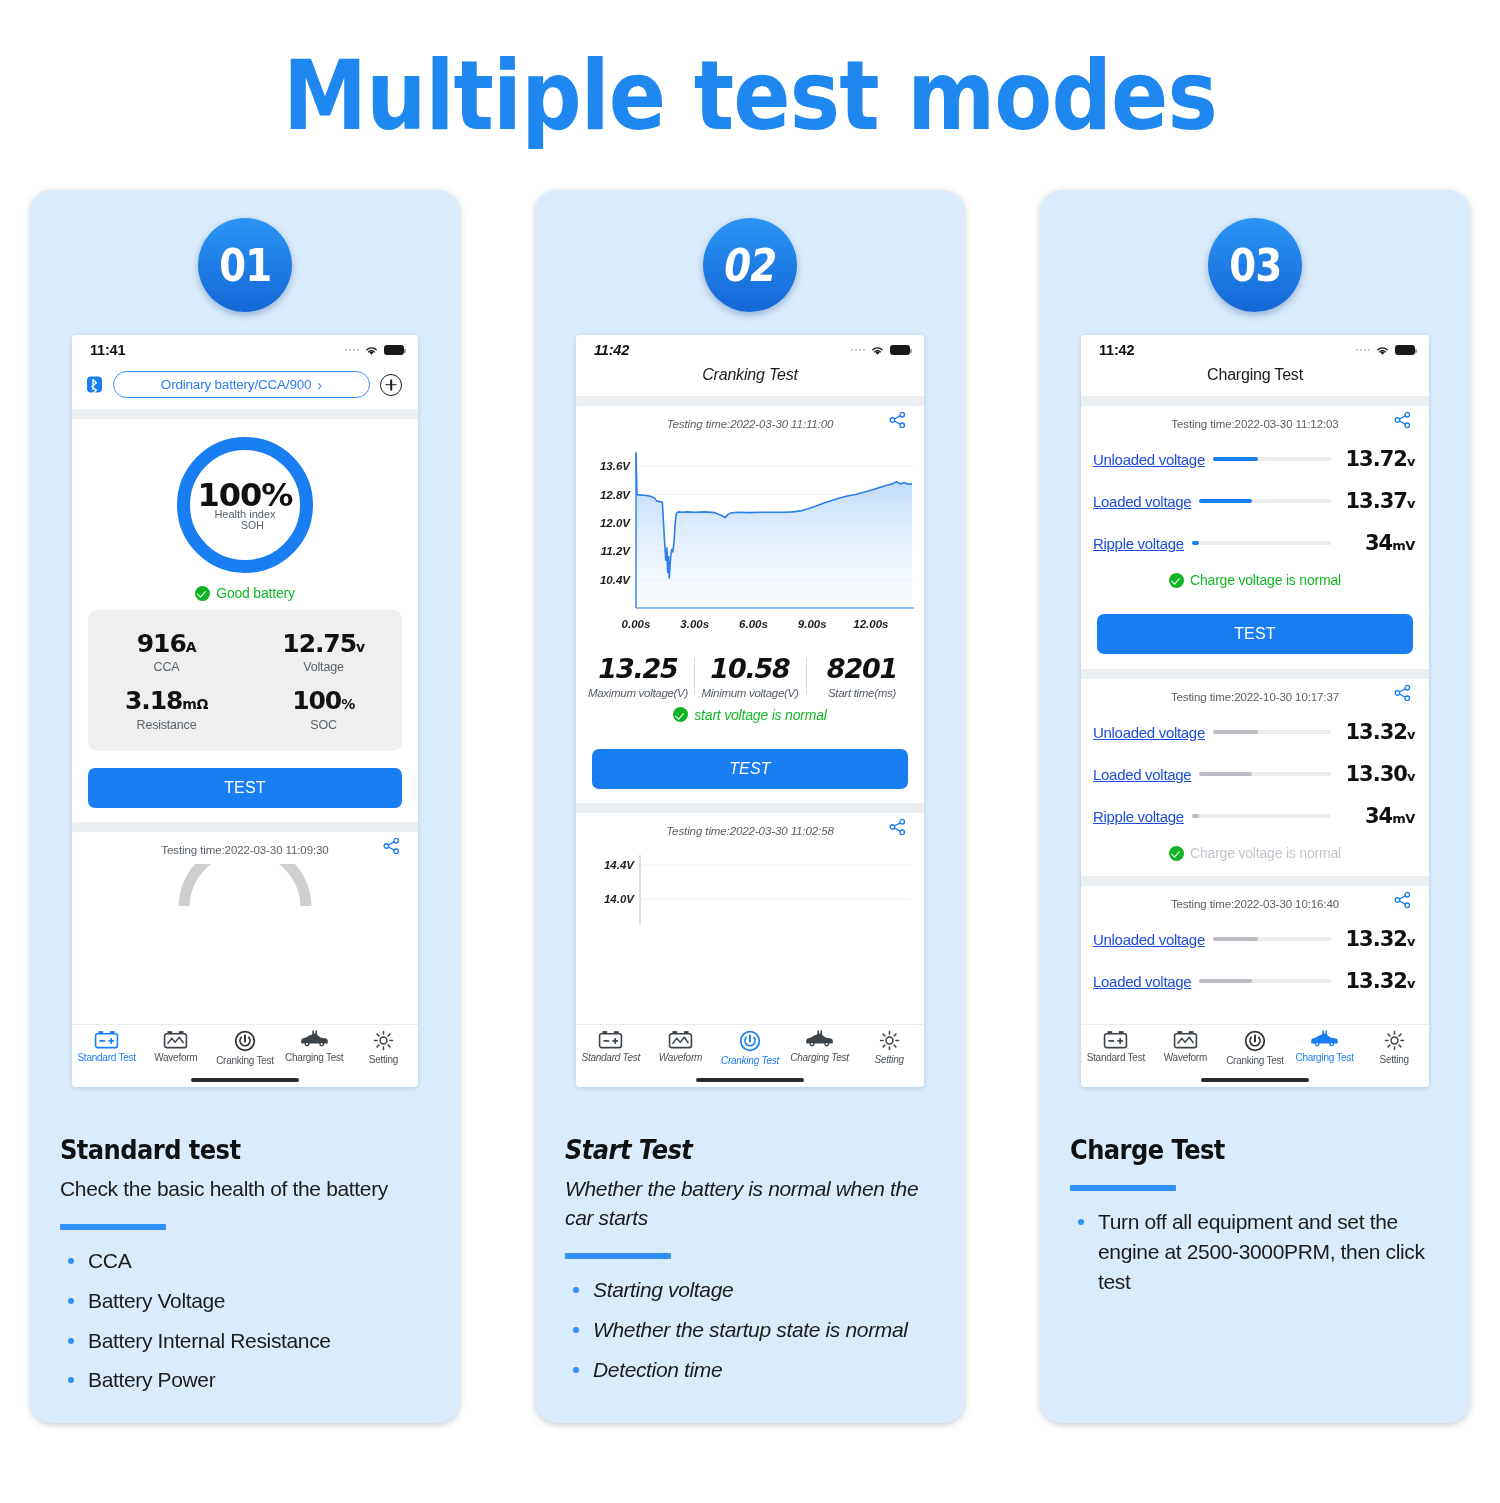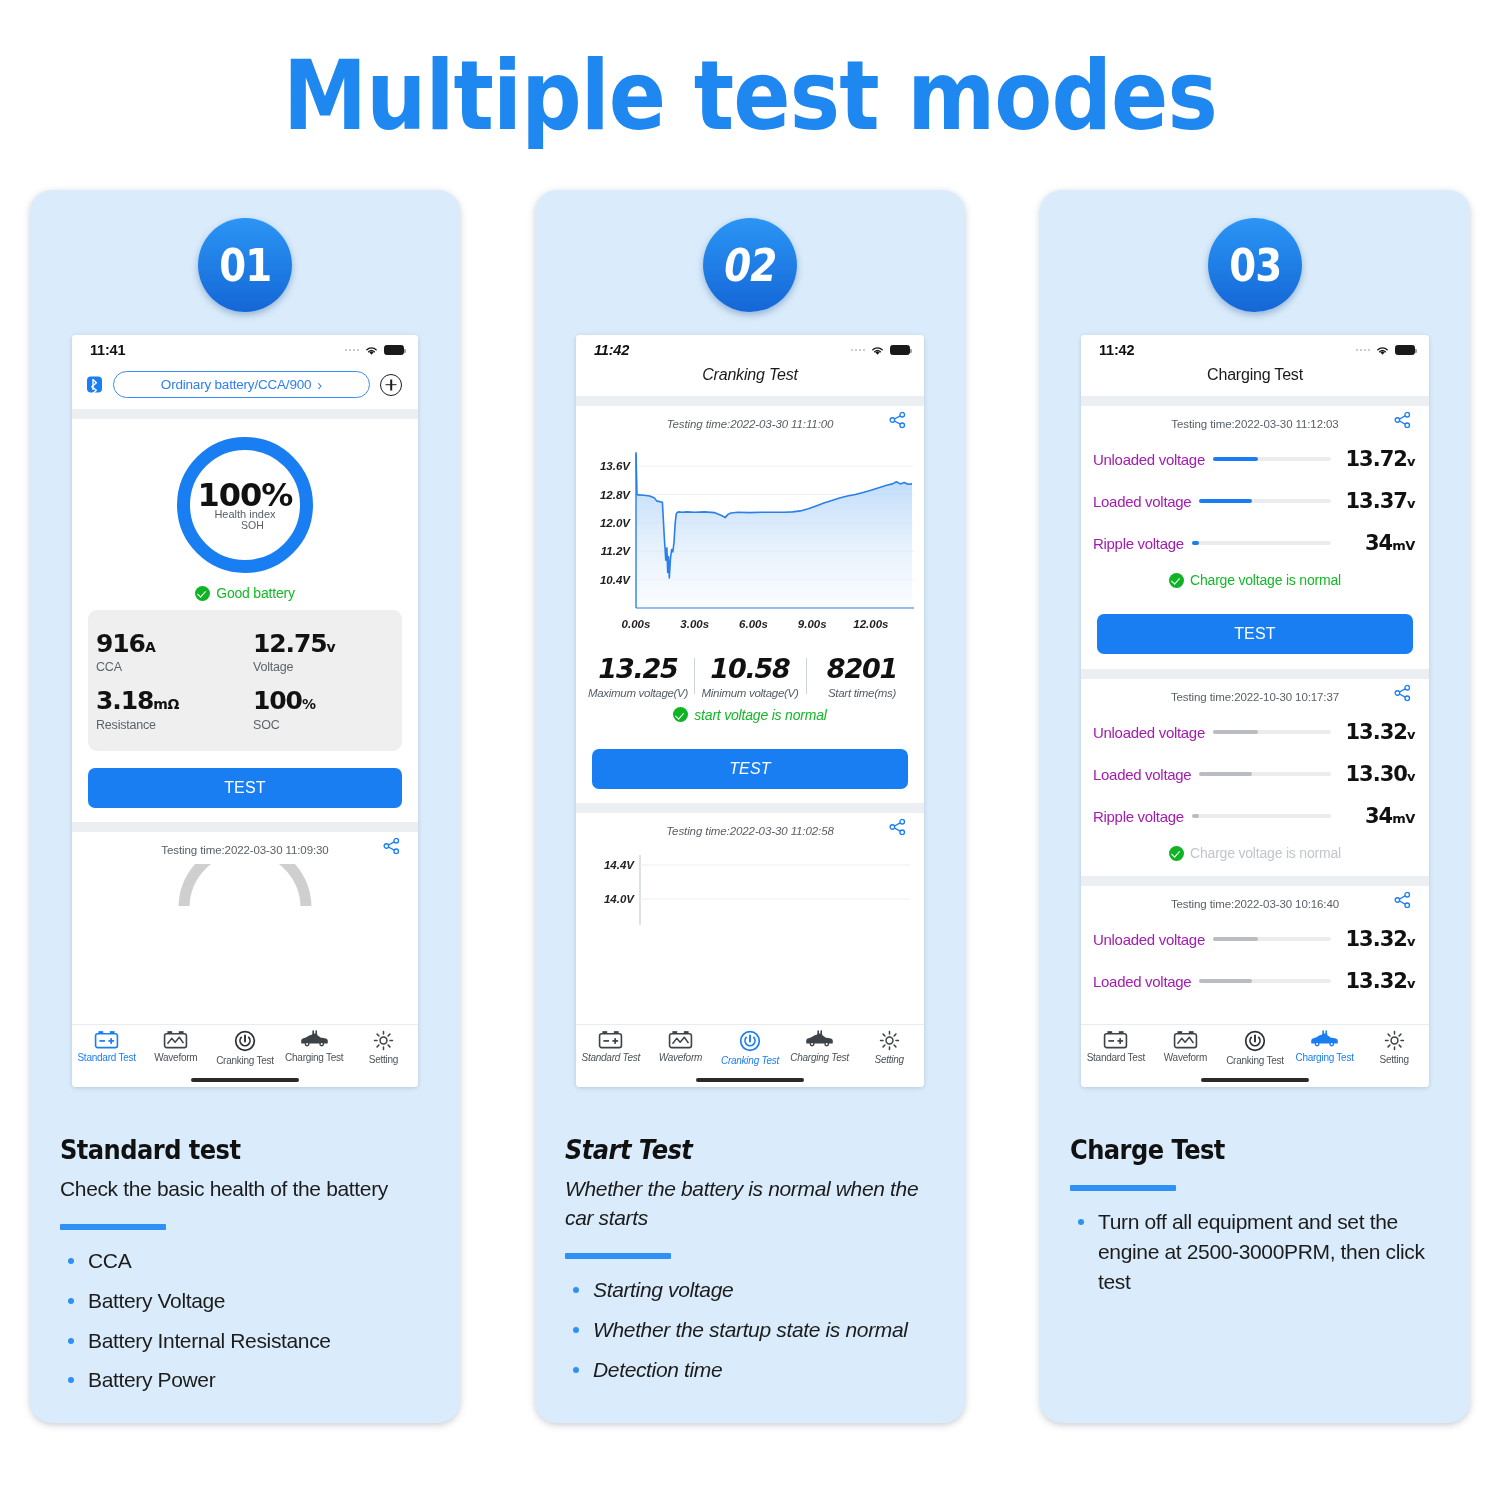--- a/index.html
+++ b/index.html
@@ -151,21 +151,21 @@
     content:''; position:absolute; left:4px; top:3.4px;
     width:4px; height:7px; border:solid #fff; border-width:0 1.8px 1.8px 0;
     transform: rotate(42deg);
   }
 
   
   .stats {
     margin: 0 16px; background:#efefef; border-radius:9px;
     display:grid; grid-template-columns:1fr 1fr; padding: 14px 0 12px;
   }
-  .stat { text-align:left; padding: 7px 8px; }
+  .stat { text-align:center; padding: 7px 8px; }
   .stat .v { font-family:"DejaVu Sans", sans-serif; font-size:25px; font-weight:700; color:#121212; letter-spacing:-1.1px; line-height:1.05; }
   .stat .v em { font-style:normal; font-size:14px; font-weight:700; letter-spacing:-0.4px; }
   .stat .l { font-size:12.5px; color:#5b646d; margin-top:3px; letter-spacing:-0.2px; }
 
   .test-btn {
     margin: 17px 16px 0; height: 40px; border-radius:7px;
     background:#1a7ef3; color:#fff; font-size:16px;
     display:flex; align-items:center; justify-content:center;
     letter-spacing:0.2px;
   }
@@ -179,21 +179,21 @@
   .trio { display:flex; align-items:flex-start; padding: 6px 6px 0; }
   .trio .cell { flex:1; text-align:center; position:relative; }
   .trio .cell + .cell::before {
     content:''; position:absolute; left:0; top:4px; width:1.2px; height:36px; background:#cfd4d9;
   }
   .trio .v { font-family:"DejaVu Sans", sans-serif; font-size:27px; font-weight:700; color:#111; letter-spacing:-1.2px; line-height:1.1; }
   .trio .l { font-size:11.5px; color:#555d65; margin-top:3px; letter-spacing:-0.3px; }
 
   
   .vrow { display:flex; align-items:center; padding: 9px 14px 9px 12px; gap: 8px; }
-  .vrow .lbl { font-size:15px; color:#a21caf; white-space:nowrap; letter-spacing:-0.3px; }
+  .vrow .lbl { font-size:15px; color:#1d4ed8; white-space:nowrap; letter-spacing:-0.3px;text-decoration:underline; }
   .vrow .lbl.spaced { letter-spacing: -0.3px; }
   .vrow .track {
     flex:1; height:4.5px; background:#ececec; border-radius:3px; position:relative; min-width:10px;
   }
   .vrow .fill { position:absolute; left:0; top:0; height:100%; border-radius:3px; background:#1a7ef3; }
   .vrow .fill.grey { background:#b9bdc1; }
   .vrow .val {
     font-family:"DejaVu Sans", sans-serif; font-size:21px; font-weight:700; color:#111;
     letter-spacing:-1px; min-width: 76px; text-align:right;
   }

